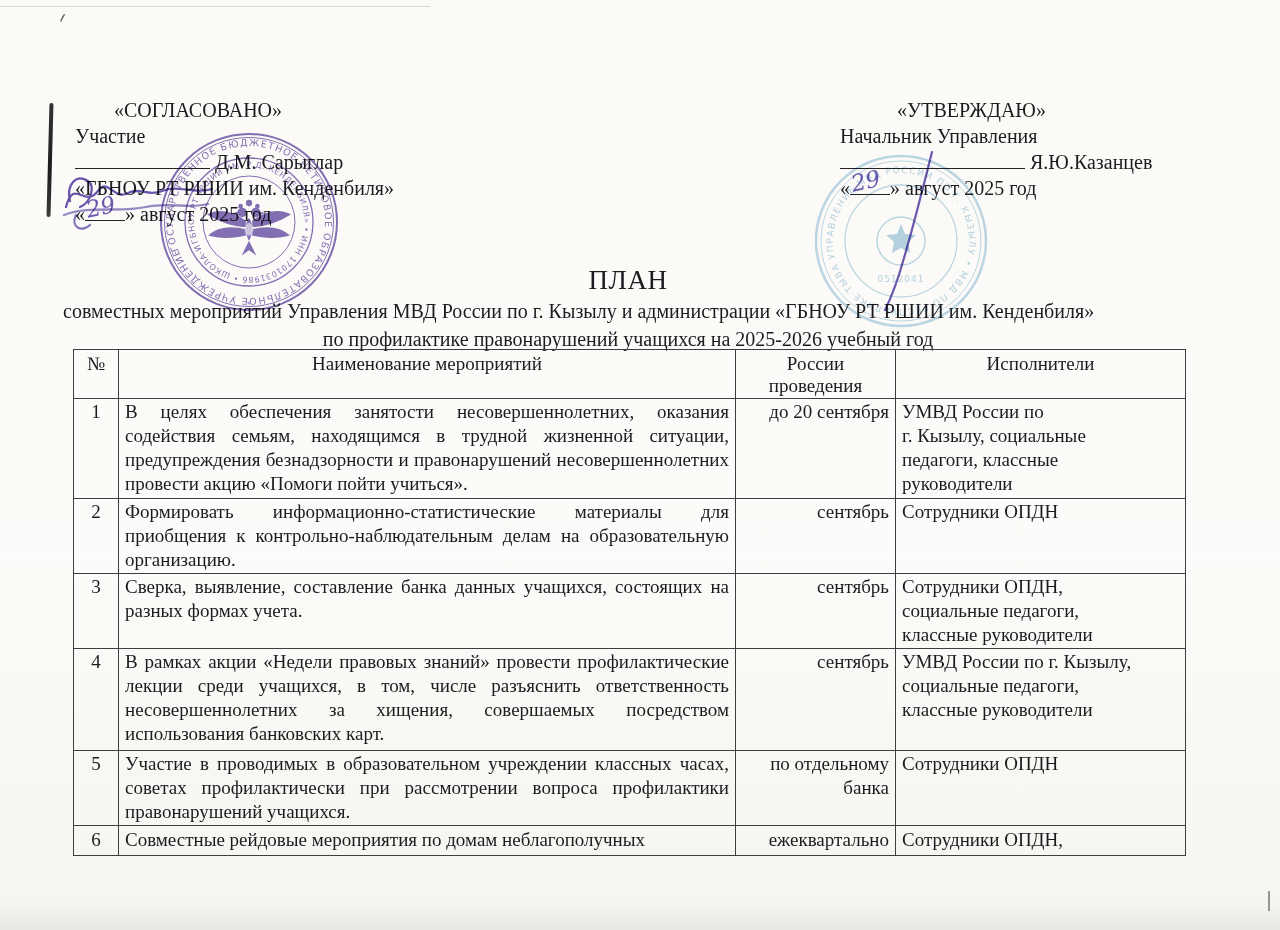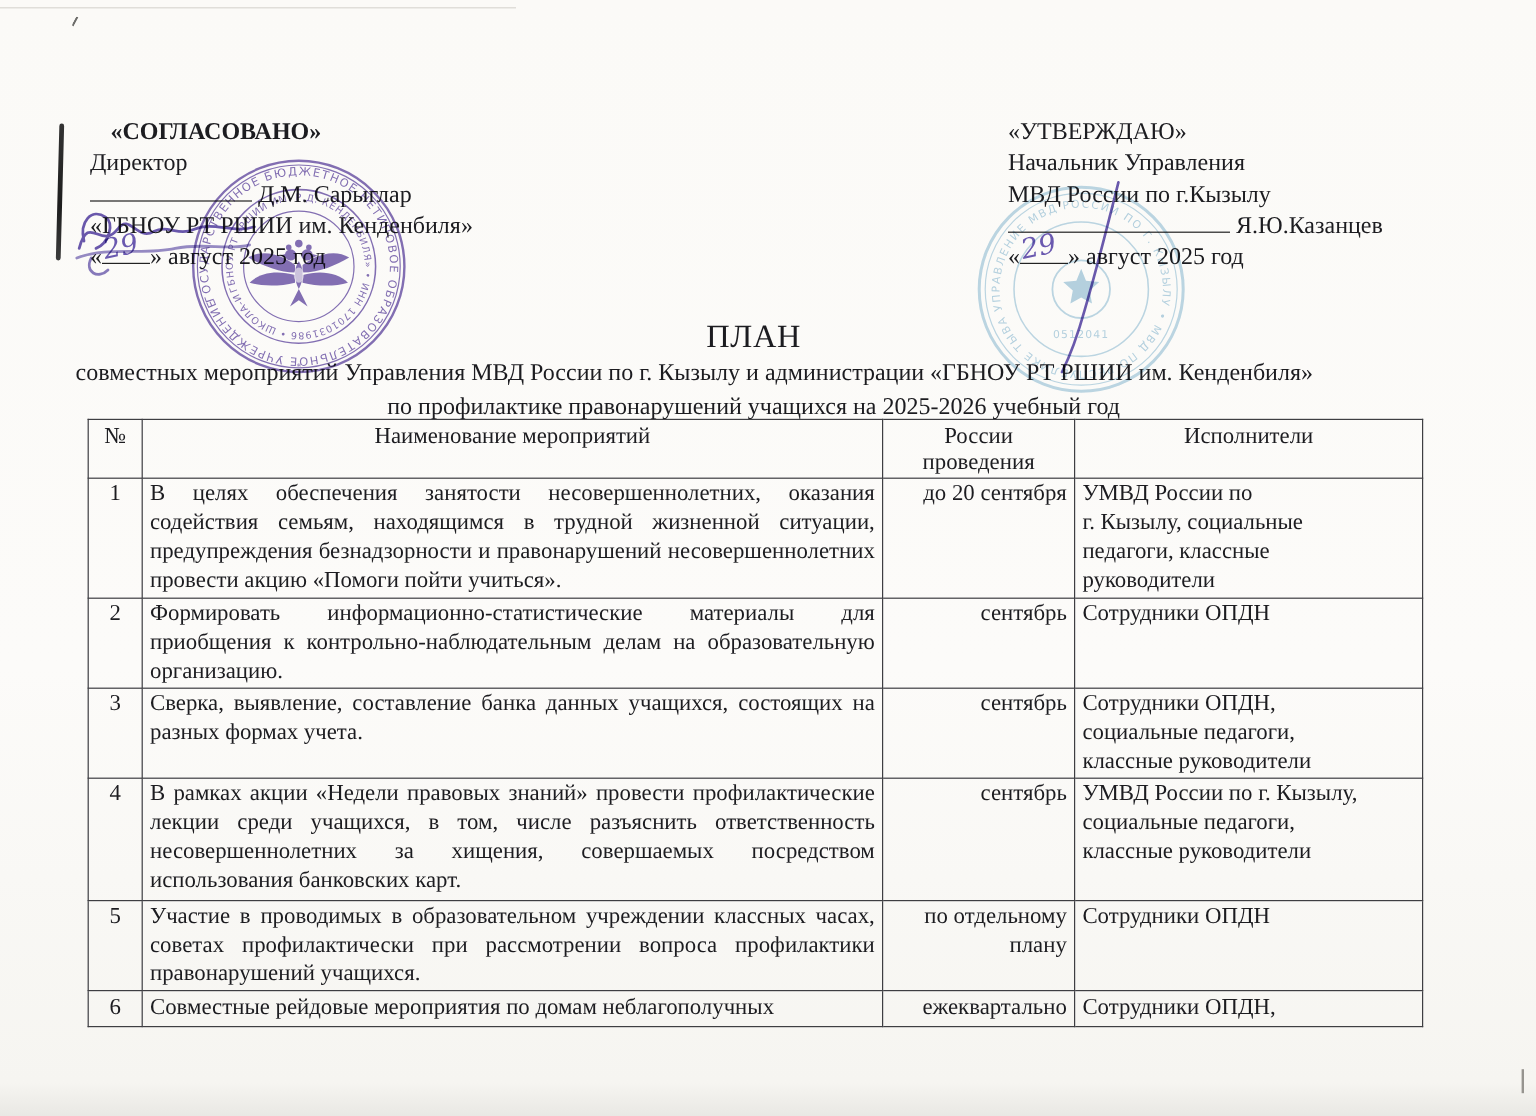--- a/index.html
+++ b/index.html
@@ -12,22 +12,22 @@
   .page{position:absolute;inset:0;background:linear-gradient(180deg,#fbfaf7 0%,#fcfbf9 60%,#f6f5f1 97%,#e9e8e4 100%);}
   
   .scan-top-line{position:absolute;left:0;top:6px;width:430px;height:1px;background:#d9d7d2;}
   .speck{position:absolute;left:61px;top:15px;width:7px;height:9px;border-left:2px solid #4a4a48;transform:rotate(28deg);border-radius:2px;opacity:.8;}
   .pen-stroke{position:absolute;left:48px;top:103px;width:4px;height:114px;background:linear-gradient(#333,#1d1d1d 60%,#3c3c3c);border-radius:3px;transform:rotate(1.5deg);}
   .scan-corner-line{position:absolute;left:1268px;top:891px;width:2px;height:20px;background:#96948f;}
   
   .hdr{position:absolute;font-size:20px;line-height:26px;}
   .hdr-left{left:75px;top:97px;width:400px;}
   .hdr-right{left:840px;top:97px;width:360px;}
-  .hdr .heading-indent-l{margin-left:17px;font-weight:bold;}
-  .hdr .heading-indent-r{}
+  .hdr .heading-indent-l{margin-left:39px;}
+  .hdr .heading-indent-r{margin-left:57px;}
   .sig-line{display:inline-block;width:135px;border-bottom:1.6px solid #222;height:16px;vertical-align:baseline;}
   .sig-line-r{display:inline-block;width:185px;border-bottom:1.6px solid #222;height:16px;vertical-align:baseline;}
   .date-slot{display:inline-block;width:40px;border-bottom:1.6px solid #222;height:16px;position:relative;vertical-align:baseline;}
   .hw{position:absolute;left:1px;top:-10px;color:#5b48a8;font-style:italic;
       font-family:"DejaVu Serif",serif;font-size:23px;transform:rotate(-12deg);opacity:.9;}
   
   .title{position:absolute;left:63px;top:266px;width:1130px;font-size:20px;line-height:28px;}
   .title .h{text-align:center;font-size:27px;margin-bottom:3px;letter-spacing:.5px;}
   .title .l1{}
   .title .l2{text-align:center;}
@@ -57,30 +57,29 @@
 
 <div class="page">
 
   <div class="scan-top-line"></div>
   <div class="speck"></div>
   <div class="pen-stroke"></div>
   <div class="scan-corner-line"></div>
 
   <div class="hdr hdr-left">
     <div class="heading-indent-l">«СОГЛАСОВАНО»</div>
-    <div>Директор</div>
+    <div>Участие</div>
     <div><span class="sig-line"></span> <span>Д.М. Сарыглар</span></div>
     <div>«ГБНОУ РТ РШИИ им. Кенденбиля»</div>
     <div><span>«</span><span class="date-slot"><span class="hw">29</span></span><span>» август 2025 год</span></div>
   </div>
 
   <div class="hdr hdr-right">
     <div class="heading-indent-r">«УТВЕРЖДАЮ»</div>
     <div>Начальник Управления</div>
-    <div>МВД России по г.Кызылу</div>
     <div><span class="sig-line-r"></span> <span>Я.Ю.Казанцев</span></div>
     <div><span>«</span><span class="date-slot"><span class="hw">29</span></span><span>»  август 2025 год</span></div>
   </div>
 
   <div class="title">
     <div class="h">ПЛАН</div>
     <div class="l1">совместных мероприятий Управления МВД России по г. Кызылу и администрации «ГБНОУ РТ РШИИ им. Кенденбиля»</div>
     <div class="l2">по профилактике правонарушений учащихся на 2025-2026 учебный год</div>
   </div>
 
@@ -126,21 +125,21 @@
       <td class="c-act">В рамках акции «Недели правовых знаний» провести профилактические лекции среди учащихся, в том, числе разъяснить ответственность несовершеннолетних за хищения, совершаемых посредством использования банковских карт.</td>
       <td class="c-tim">сентябрь</td>
       <td class="c-exe">УМВД России по г. Кызылу,
 социальные педагоги,
 классные руководители</td>
     </tr>
     <tr class="r5">
       <td class="c-num">5</td>
       <td class="c-act">Участие в проводимых в образовательном учреждении классных часах, советах профилактически при рассмотрении вопроса профилактики правонарушений учащихся.</td>
       <td class="c-tim">по отдельному
-плану</td>
+банка</td>
       <td class="c-exe">Сотрудники ОПДН</td>
     </tr>
     <tr class="r6">
       <td class="c-num">6</td>
       <td class="c-act">Совместные рейдовые мероприятия по домам неблагополучных</td>
       <td class="c-tim">ежеквартально</td>
       <td class="c-exe">Сотрудники ОПДН,</td>
     </tr>
   </tbody>
     </table>

